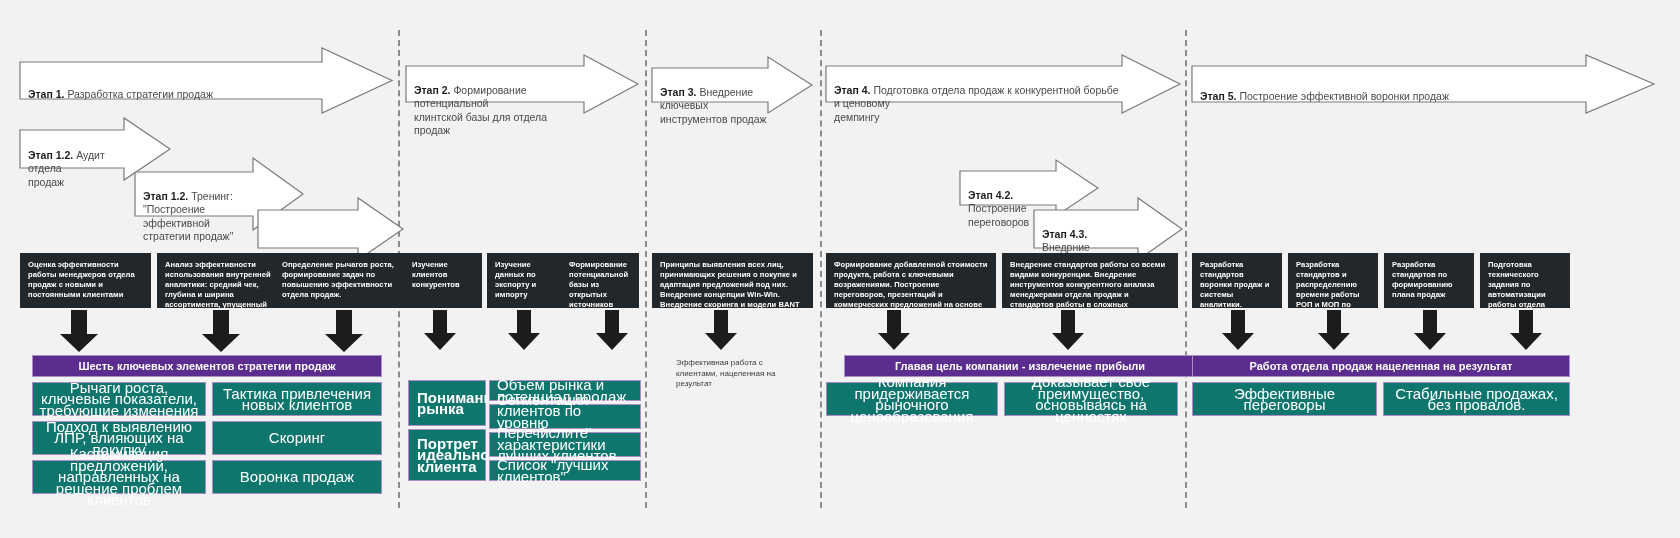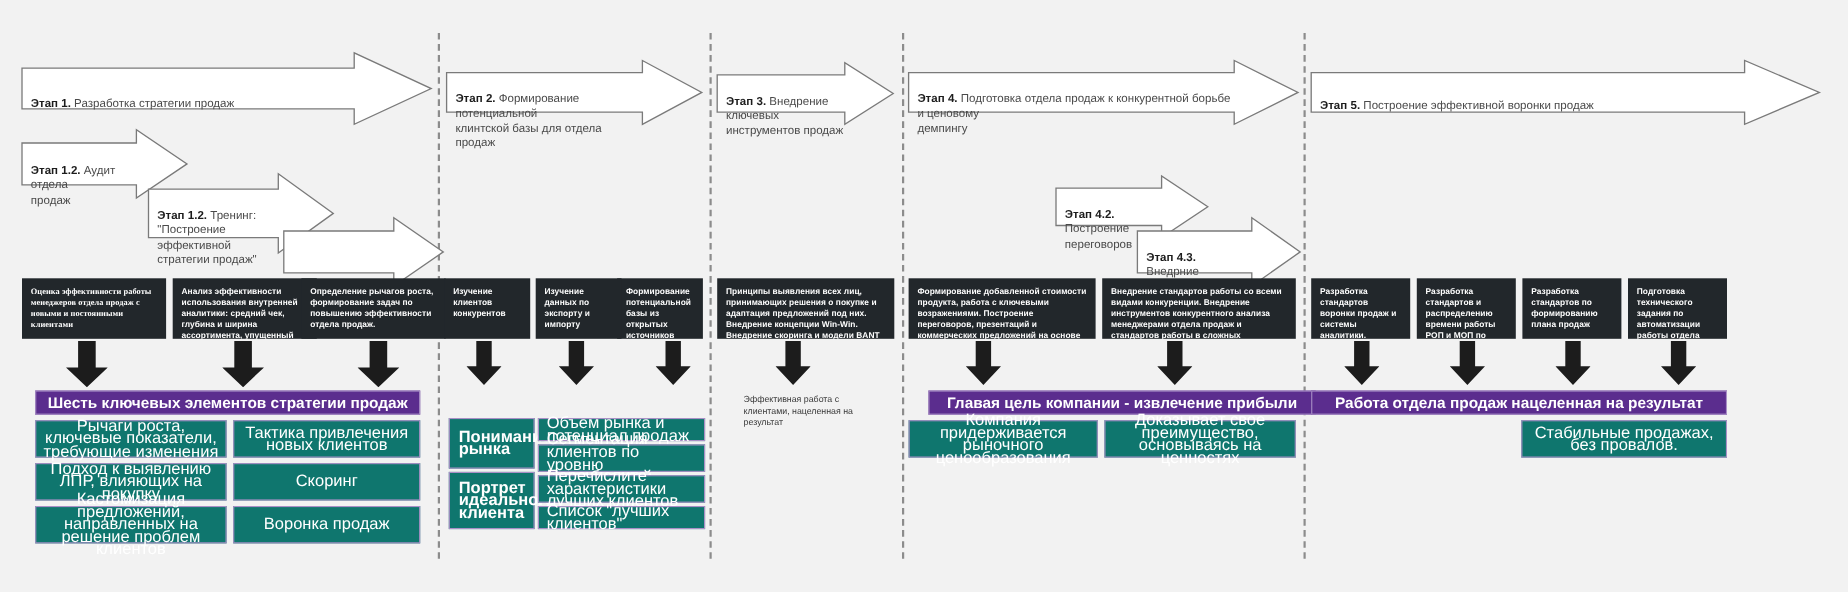--- a/index.html
+++ b/index.html
@@ -45,21 +45,21 @@
 
   
   .downarrow { position:absolute; }
 
   
   .purple-header {
     position:absolute;
     background:#5b2d8e;
     border:1px solid #a98fc6;
     color:#ffffff;
-    font-size:14px;
+    font-size:11px;
     font-weight:bold;
     display:flex; align-items:center; justify-content:center;
     text-align:center;
     padding:2px 6px;
   }
   .purple-cell {
     position:absolute;
     background:#0f766e;
     border:1px solid #a98fc6;
     color:#ffffff;
@@ -128,21 +128,21 @@
 стратегии продаж"</span>
     </div>
   </div>
 
   <div class="polyarrow" style="left:258px;top:198px;width:145px;height:62px;">
     <svg width="145" height="62" viewBox="0 0 145 62">
       <polygon points="0,12 100,12 100,0 145,31 100,62 100,50 0,50" fill="#ffffff" stroke="#7a7a7a" stroke-width="1.2"></polygon>
     </svg>
   </div>
 
-  <div class="darkcard" style="left:20px;top:253px;width:131px;height:55px;font-family:Liberation Serif, serif;">Оценка эффективности работы менеджеров отдела продаж с новыми и постоянными клиентами</div>
+  <div class="darkcard" style="left:20px;top:253px;width:131px;height:55px;">Оценка эффективности работы менеджеров отдела продаж с новыми и постоянными клиентами</div>
   <div class="darkcard" style="left:157px;top:253px;width:131px;height:55px;">Анализ эффективности использования внутренней аналитики: средний чек, глубина и ширина ассортимента, упущенный спрос. Анализ воронки продаж.</div>
   <div class="darkcard" style="left:274px;top:253px;width:131px;height:55px;">Определение рычагов роста, формирование задач по повышению эффективности отдела продаж.</div>
 
   <div class="downarrow" style="left:60px;top:310px;">
     <svg width="38" height="42" viewBox="0 0 38 42">
         <polygon points="11,0 27,0 27,24 38,24 19,42 0,24 11,24" fill="#1c1c1c"></polygon>
       </svg>
   </div>
   <div class="downarrow" style="left:202px;top:310px;">
     <svg width="38" height="42" viewBox="0 0 38 42">
@@ -302,15 +302,16 @@
         <polygon points="9,0 23,0 23,23 32,23 16,40 0,23 9,23" fill="#1c1c1c"></polygon>
       </svg>
   </div>
   <div class="downarrow" style="left:1510px;top:310px;">
     <svg width="32" height="40" viewBox="0 0 32 40">
         <polygon points="9,0 23,0 23,23 32,23 16,40 0,23 9,23" fill="#1c1c1c"></polygon>
       </svg>
   </div>
 
   <div class="purple-header" style="left:1192px;top:355px;width:378px;height:22px;">Работа отдела продаж нацеленная на результат</div>
+  <div class="purple-cell" style="left:1192px;top:382px;width:185px;height:34px;">Эффективные переговоры</div>
   <div class="purple-cell" style="left:1383px;top:382px;width:187px;height:34px;">Стабильные продажах, без провалов.</div>
 
 </div>
 
 </body></html>

